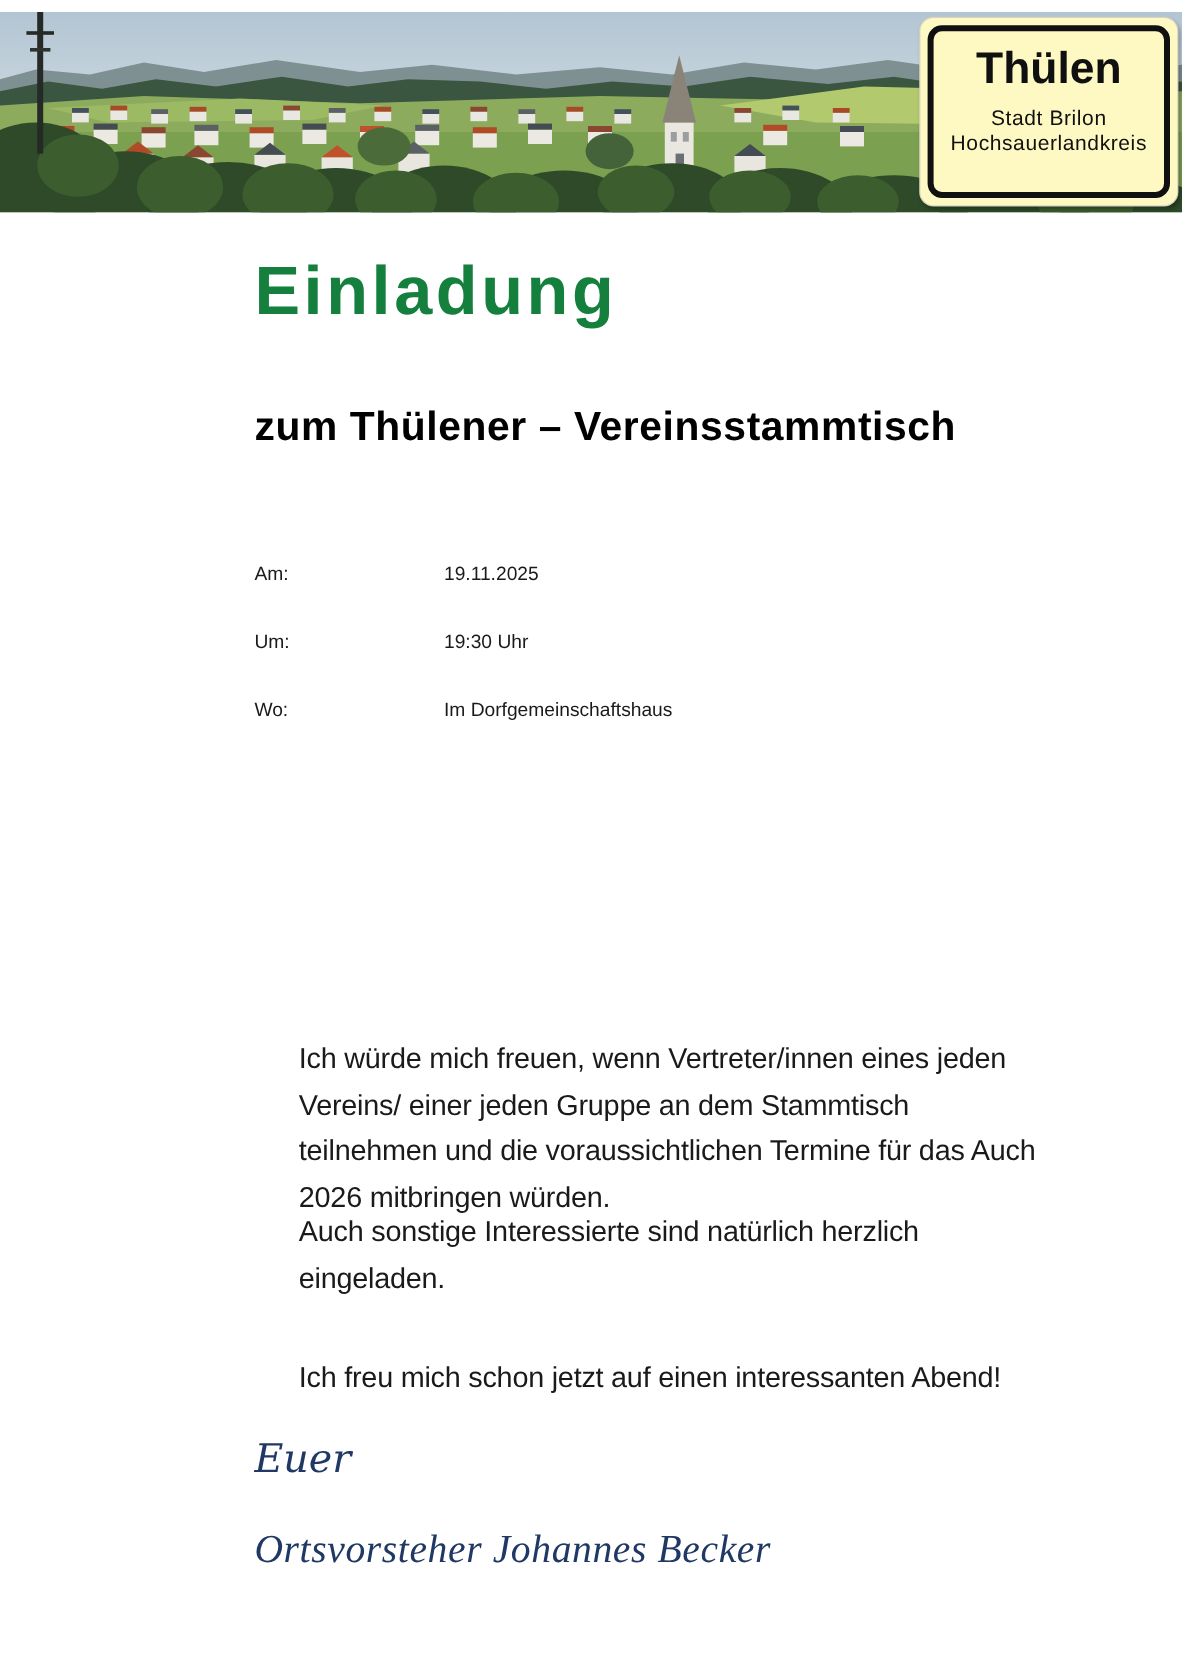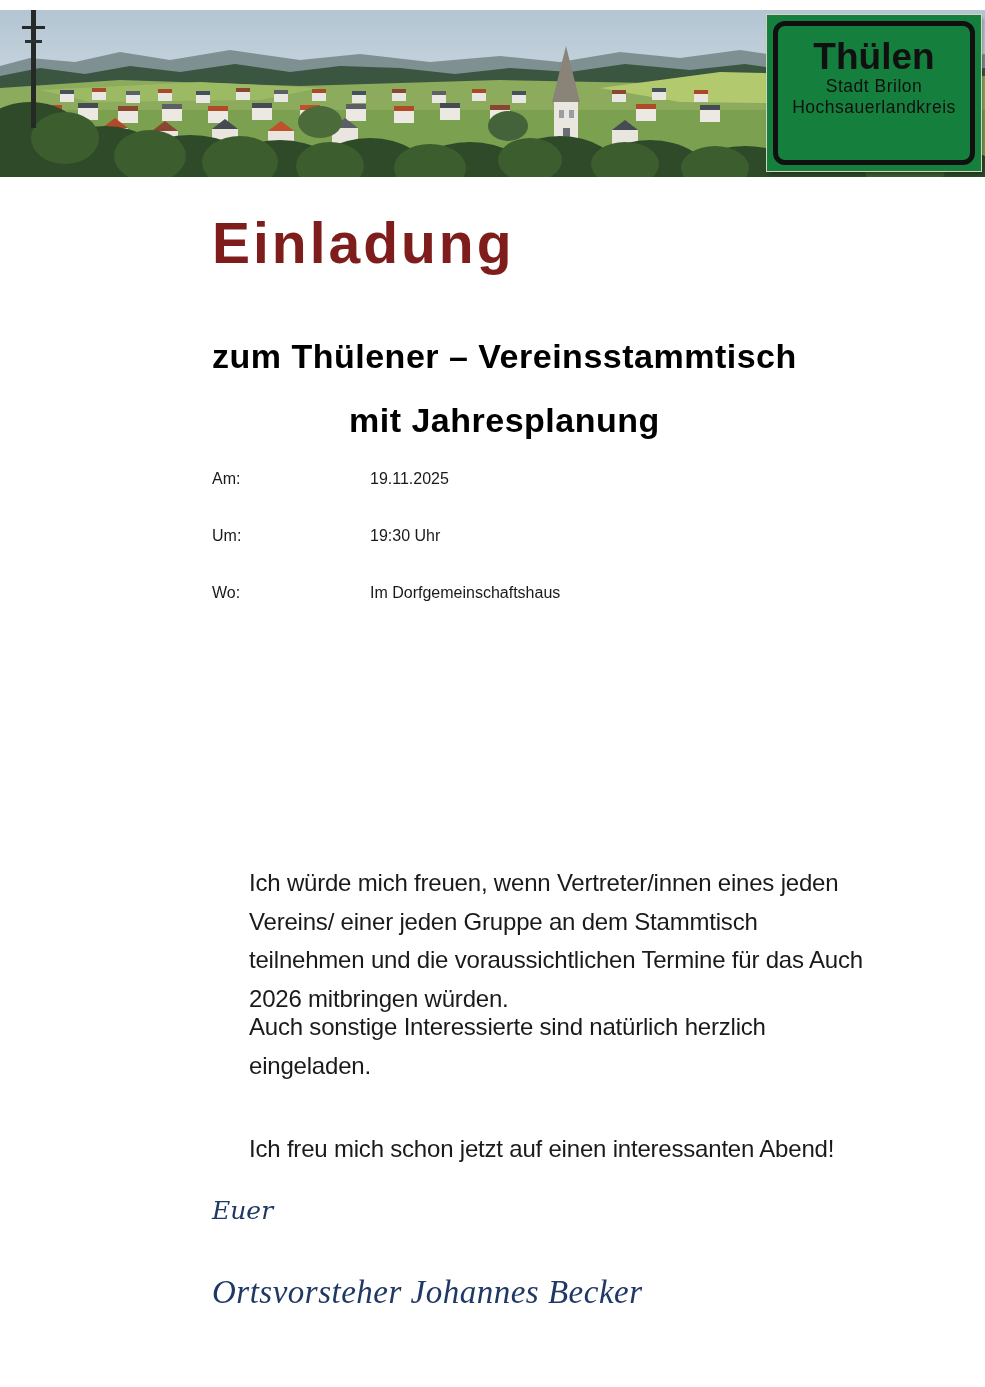--- a/index.html
+++ b/index.html
@@ -17,51 +17,51 @@
   .photo{
     position:absolute;left:0;top:10px;width:985px;height:167px;
     overflow:hidden;
   }
   .photo svg{display:block;}
 
   
   .sign{
     position:absolute;right:4px;top:5px;
     width:214px;height:156px;
-    background:#15803d;
-    border-radius:0;
+    background:#fef9c3;
+    border-radius:11px;
     box-shadow:0 0 0 1px #d8d2c0, 2px 3px 4px rgba(0,0,0,.35);
     box-sizing:border-box;
     padding:6px;
     text-align:right;
   }
   .sign-frame{
     width:100%;height:100%;
     box-sizing:border-box;
     border:5px solid #101010;
     border-radius:12px;
     display:flex;flex-direction:column;align-items:center;
     padding-top:12px;
   }
   .sign-town{
     font-size:37px;font-weight:bold;color:#101010;
     letter-spacing:0px;line-height:1;
   }
   .sign-sub{
     font-size:17.5px;color:#101010;line-height:1.2;letter-spacing:.5px;
   }
-  .sign-sub.first{margin-top:1px;}
+  .sign-sub.first{margin-top:13px;}
 
   
   .abs{position:absolute;left:212px;}
 
   .title{
     top:212px;
     font-size:57px;font-weight:900;letter-spacing:3px;
-    color:#7f1d1d;line-height:1.1;
+    color:#15803d;line-height:1.1;
   }
   .subtitle{
     top:324px;
     font-size:34px;font-weight:bold;color:#000;
     line-height:64px;letter-spacing:.5px;text-align:center;
   }
   .details{top:466px;font-size:16px;}
   .detail-row{display:flex;margin-bottom:31px;line-height:26px;}
   .detail-label{width:158px;}
   .topics{top:669px;font-size:24px;}
@@ -69,21 +69,21 @@
   .topics-items{margin-top:11px;line-height:40px;}
   .para{font-size:24px;line-height:38.5px;letter-spacing:-0.2px;margin-left:37px;}
   .p1{top:864px;}
   .p2{top:1008px;}
   .p3{top:1130px;}
   .script{
     font-family:"DejaVu Serif",serif;
     font-style:italic;
     color:#1f3864;
   }
-  .sig1{top:1196px;font-size:25px;}
+  .sig1{top:1196px;font-size:33px;}
   .sig2{top:1274px;font-size:33px;letter-spacing:.5px;font-family:Liberation Serif, serif;}
 </style>
 </head>
 <body>
 
 <div class="page">
 
   <div class="photo">
     <svg width="985" height="167" viewBox="0 0 985 167">
       <defs>
@@ -253,21 +253,20 @@
         <div class="sign-sub first">Stadt Brilon</div>
         <div class="sign-sub">Hochsauerlandkreis</div>
       </div>
     </div>
   </div>
 
   <div class="abs title">Einladung</div>
 
   <div class="abs subtitle">
     <div>zum Thülener – Vereinsstammtisch</div>
-    <div>mit Jahresplanung</div>
   </div>
 
   <div class="abs details">
     <div class="detail-row">
       <div class="detail-label">Am:</div>
       <div class="detail-value">19.11.2025</div>
     </div>
     <div class="detail-row">
       <div class="detail-label">Um:</div>
       <div class="detail-value">19:30 Uhr</div>

